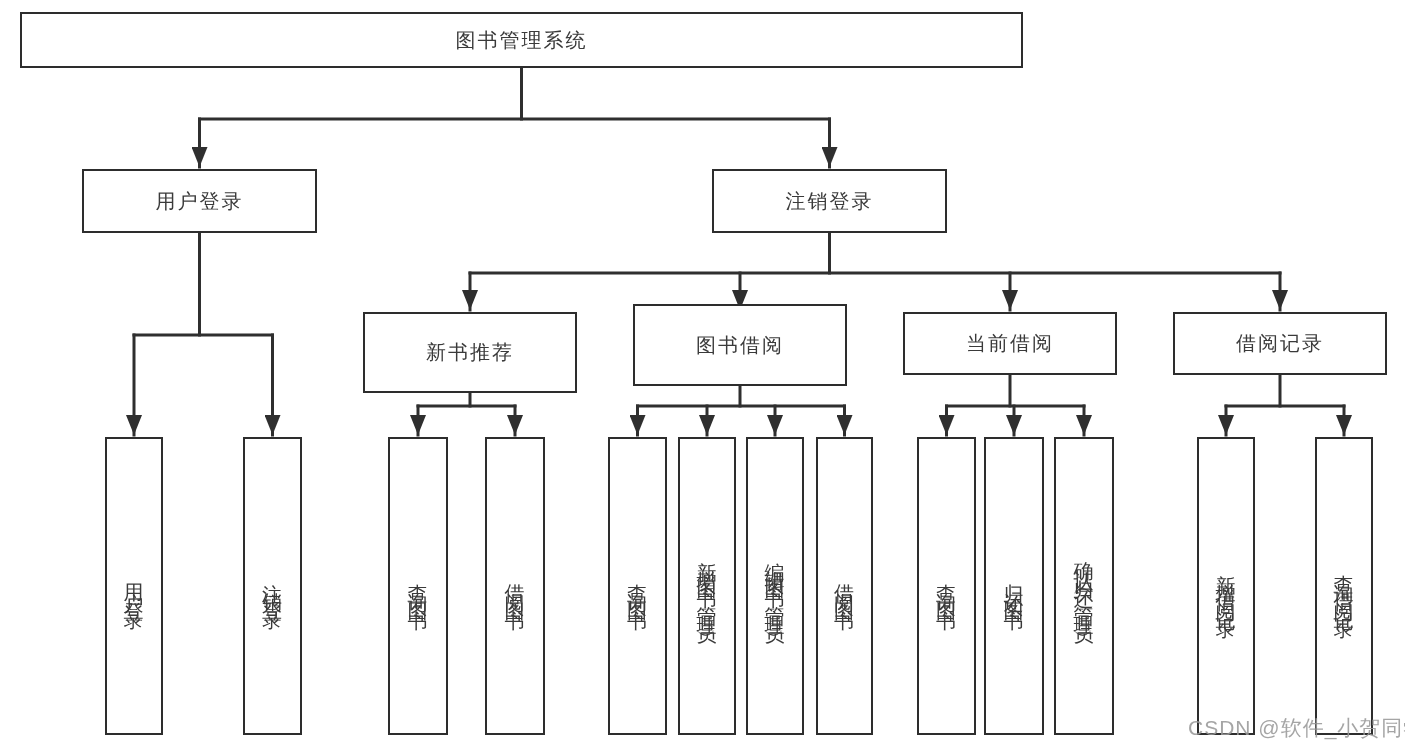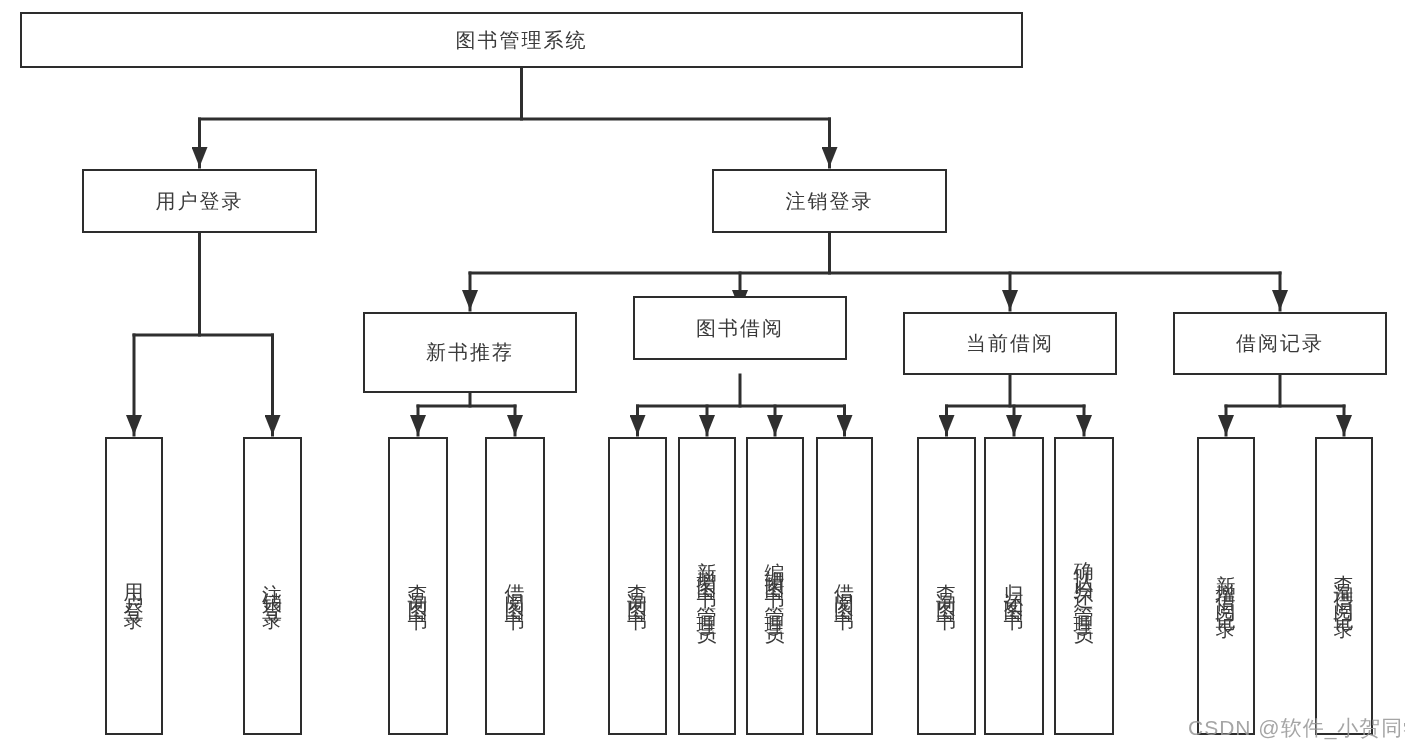--- a/index.html
+++ b/index.html
@@ -108,21 +108,21 @@
     </div>
     <div class="node" style="left: 82px; top: 169px; width: 235px; height: 64px;">
       <span>用户登录</span>
     </div>
     <div class="node" style="left: 712px; top: 169px; width: 235px; height: 64px;">
       <span>注销登录</span>
     </div>
     <div class="node" style="left: 363px; top: 312px; width: 214px; height: 81px;">
       <span>新书推荐</span>
     </div>
-    <div class="node" style="left: 633px; top: 296px; width: 214px; height: 64px;">
+    <div class="node" style="left: 633px; top: 304px; width: 214px; height: 82px;">
       <span>图书借阅</span>
     </div>
     <div class="node" style="left: 903px; top: 312px; width: 214px; height: 63px;">
       <span>当前借阅</span>
     </div>
     <div class="node" style="left: 1173px; top: 312px; width: 214px; height: 63px;">
       <span>借阅记录</span>
     </div>
     <div class="node vertical" style="left: 105px; top: 437px; width: 58px; height: 298px;">
       <span>用户登录</span>

